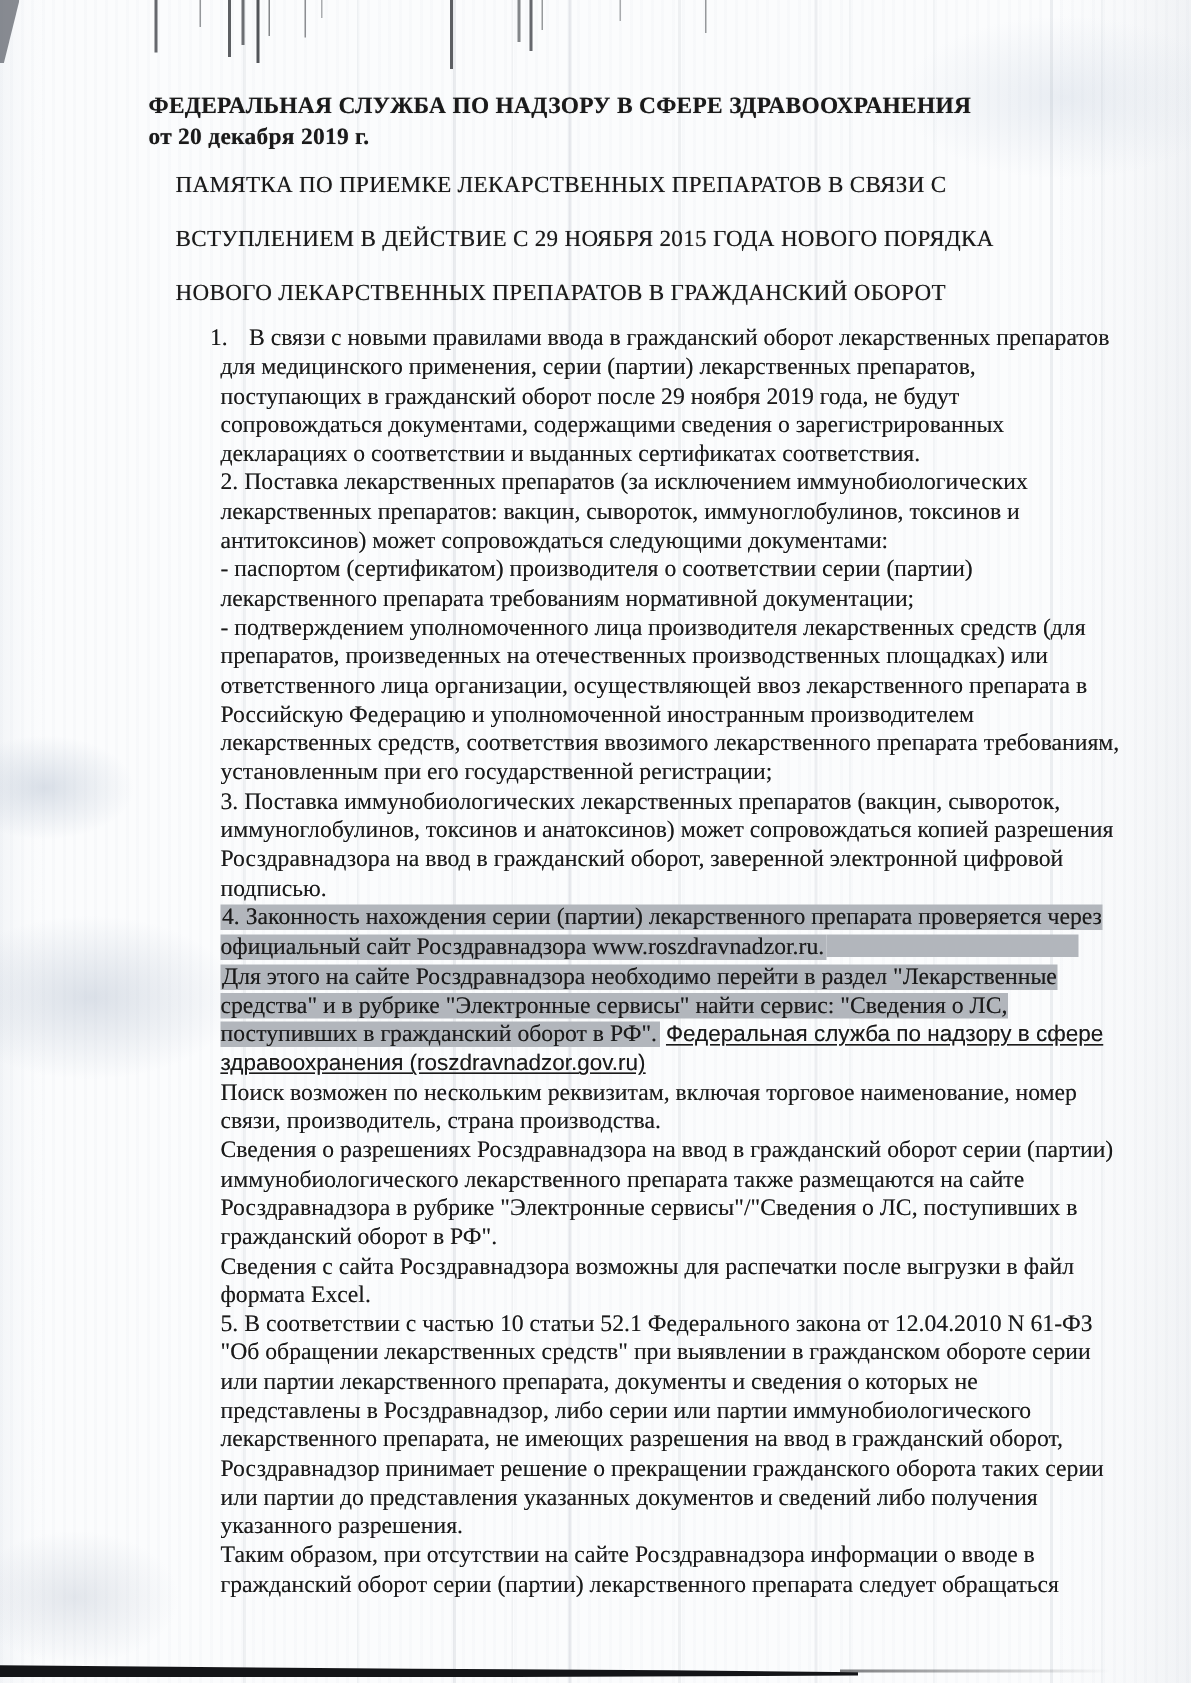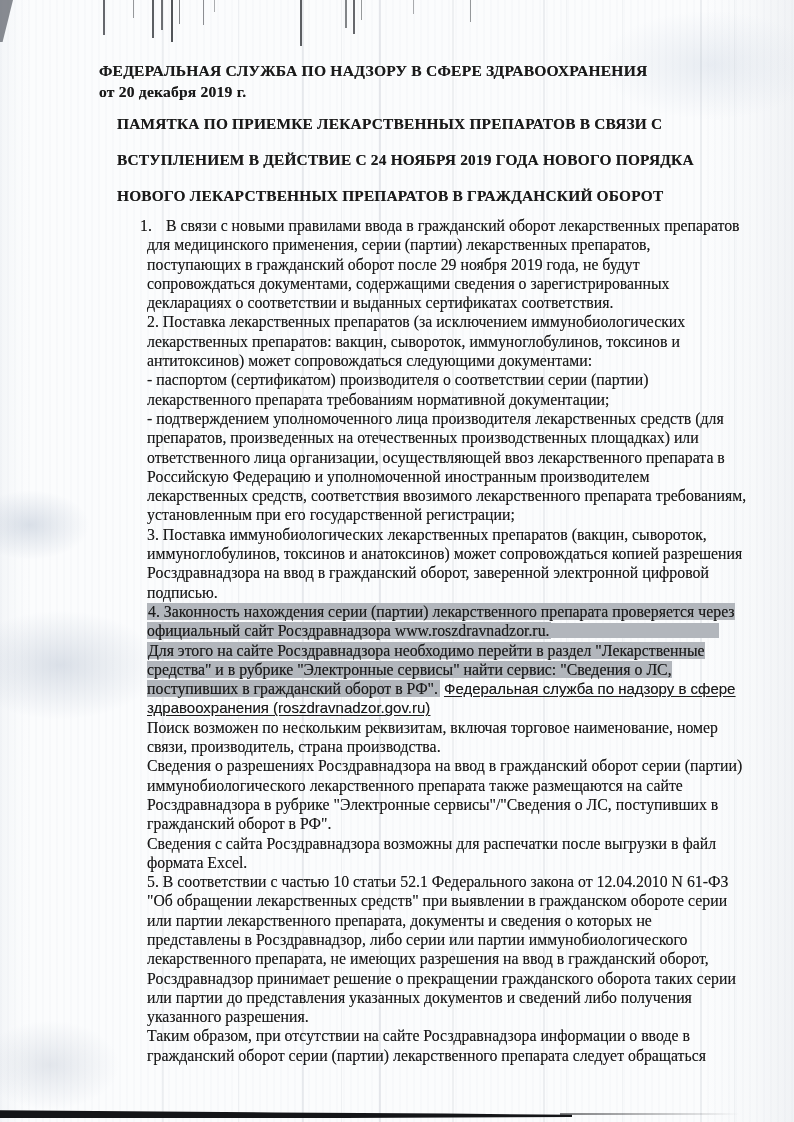--- a/index.html
+++ b/index.html
@@ -26,21 +26,21 @@
   .topmarks i{position:absolute;top:0;display:block;width:2px;background:#34373c;}
   .corner-tl{position:absolute;left:0;top:0;width:13px;height:42px;background:#61666d;opacity:.75;
     clip-path:polygon(0 0,100% 0,20% 100%,0 100%);}
   .bottom-band{position:absolute;left:0;top:1108px;width:572px;height:10px;background:#141518;
     clip-path:polygon(0 22%,48% 45%,78% 55%,100% 68%,100% 90%,60% 100%,0 100%);}
   .bottom-band-ext{position:absolute;left:560px;top:1113px;width:180px;height:2px;
     background:linear-gradient(90deg, rgba(20,21,24,0.55), rgba(20,21,24,0));}
 
   
   .doc-header{position:absolute;left:99px;top:60px;width:650px;font-weight:bold;font-size:15.6px;line-height:21px;letter-spacing:.2px;white-space:nowrap;text-shadow:0 0 .5px rgba(10,10,10,.55);}
-  .doc-title{position:absolute;left:117px;top:114px;width:660px;font-weight:bold;font-size:15.4px;letter-spacing:.2px;text-shadow:0 0 .5px rgba(10,10,10,.55);}
+  .doc-title{position:absolute;left:117px;top:114px;width:660px;font-weight:normal;font-size:15.4px;letter-spacing:.2px;text-shadow:0 0 .5px rgba(10,10,10,.55);}
   .doc-title .tline{white-space:nowrap;line-height:20px;margin-bottom:16px;}
   .doc-body{position:absolute;left:147px;top:216px;width:600px;font-size:15.8px;line-height:19.3px;text-shadow:0 0 .4px rgba(15,15,15,.5);}
   .para{margin:0;}
   .para-first{text-indent:-7px;}
   .list-num{display:inline-block;width:26px;text-indent:0;}
   .hl{background:var(--hl,#b2b6bc);padding:0 2px 0 1px;}
   .hl-tail{display:inline-block;width:168px;height:15px;background:var(--hl,#b2b6bc);vertical-align:baseline;transform:translateY(2px);}
   .doc-link{font-family:"Liberation Sans", sans-serif;font-size:15px;color:#1b1b1b;text-decoration:underline;text-underline-offset:2px;cursor:pointer;}
 </style>
 </head>
@@ -88,21 +88,21 @@
   <div class="bottom-band"></div>
   <div class="bottom-band-ext"></div>
 
   <div class="doc-header">
     <div>ФЕДЕРАЛЬНАЯ СЛУЖБА ПО НАДЗОРУ В СФЕРЕ ЗДРАВООХРАНЕНИЯ</div>
     <div>от 20 декабря 2019 г.</div>
   </div>
 
   <div class="doc-title">
     <div class="tline">ПАМЯТКА ПО ПРИЕМКЕ ЛЕКАРСТВЕННЫХ ПРЕПАРАТОВ В СВЯЗИ С</div>
-    <div class="tline">ВСТУПЛЕНИЕМ В ДЕЙСТВИЕ С 24 НОЯБРЯ 2019 ГОДА НОВОГО ПОРЯДКА</div>
+    <div class="tline">ВСТУПЛЕНИЕМ В ДЕЙСТВИЕ С 29 НОЯБРЯ 2015 ГОДА НОВОГО ПОРЯДКА</div>
     <div class="tline">НОВОГО ЛЕКАРСТВЕННЫХ ПРЕПАРАТОВ В ГРАЖДАНСКИЙ ОБОРОТ</div>
   </div>
 
   <div class="doc-body">
     <div class="para para-first"><span class="list-num">1.</span><span>В связи с новыми правилами ввода в гражданский оборот лекарственных препаратов для медицинского применения, серии (партии) лекарственных препаратов, поступающих в гражданский оборот после 29 ноября 2019 года, не будут сопровождаться документами, содержащими сведения о зарегистрированных декларациях о соответствии и выданных сертификатах соответствия.</span></div>
     <div class="para">2. Поставка лекарственных препаратов (за исключением иммунобиологических лекарственных препаратов: вакцин, сывороток, иммуноглобулинов, токсинов и антитоксинов) может сопровождаться следующими документами:</div>
     <div class="para">- паспортом (сертификатом) производителя о соответствии серии (партии) лекарственного препарата требованиям нормативной документации;</div>
     <div class="para">- подтверждением уполномоченного лица производителя лекарственных средств (для препаратов, произведенных на отечественных производственных площадках) или ответственного лица организации, осуществляющей ввоз лекарственного препарата в Российскую Федерацию и уполномоченной иностранным производителем лекарственных средств, соответствия ввозимого лекарственного препарата требованиям, установленным при его государственной регистрации;</div>
     <div class="para">3. Поставка иммунобиологических лекарственных препаратов (вакцин, сывороток, иммуноглобулинов, токсинов и анатоксинов) может сопровождаться копией разрешения Росздравнадзора на ввод в гражданский оборот, заверенной электронной цифровой подписью.</div>
     <div class="para"><span class="hl">4. Законность нахождения серии (партии) лекарственного препарата проверяется через официальный сайт Росздравнадзора www.roszdravnadzor.ru.</span><span class="hl-tail"></span>

